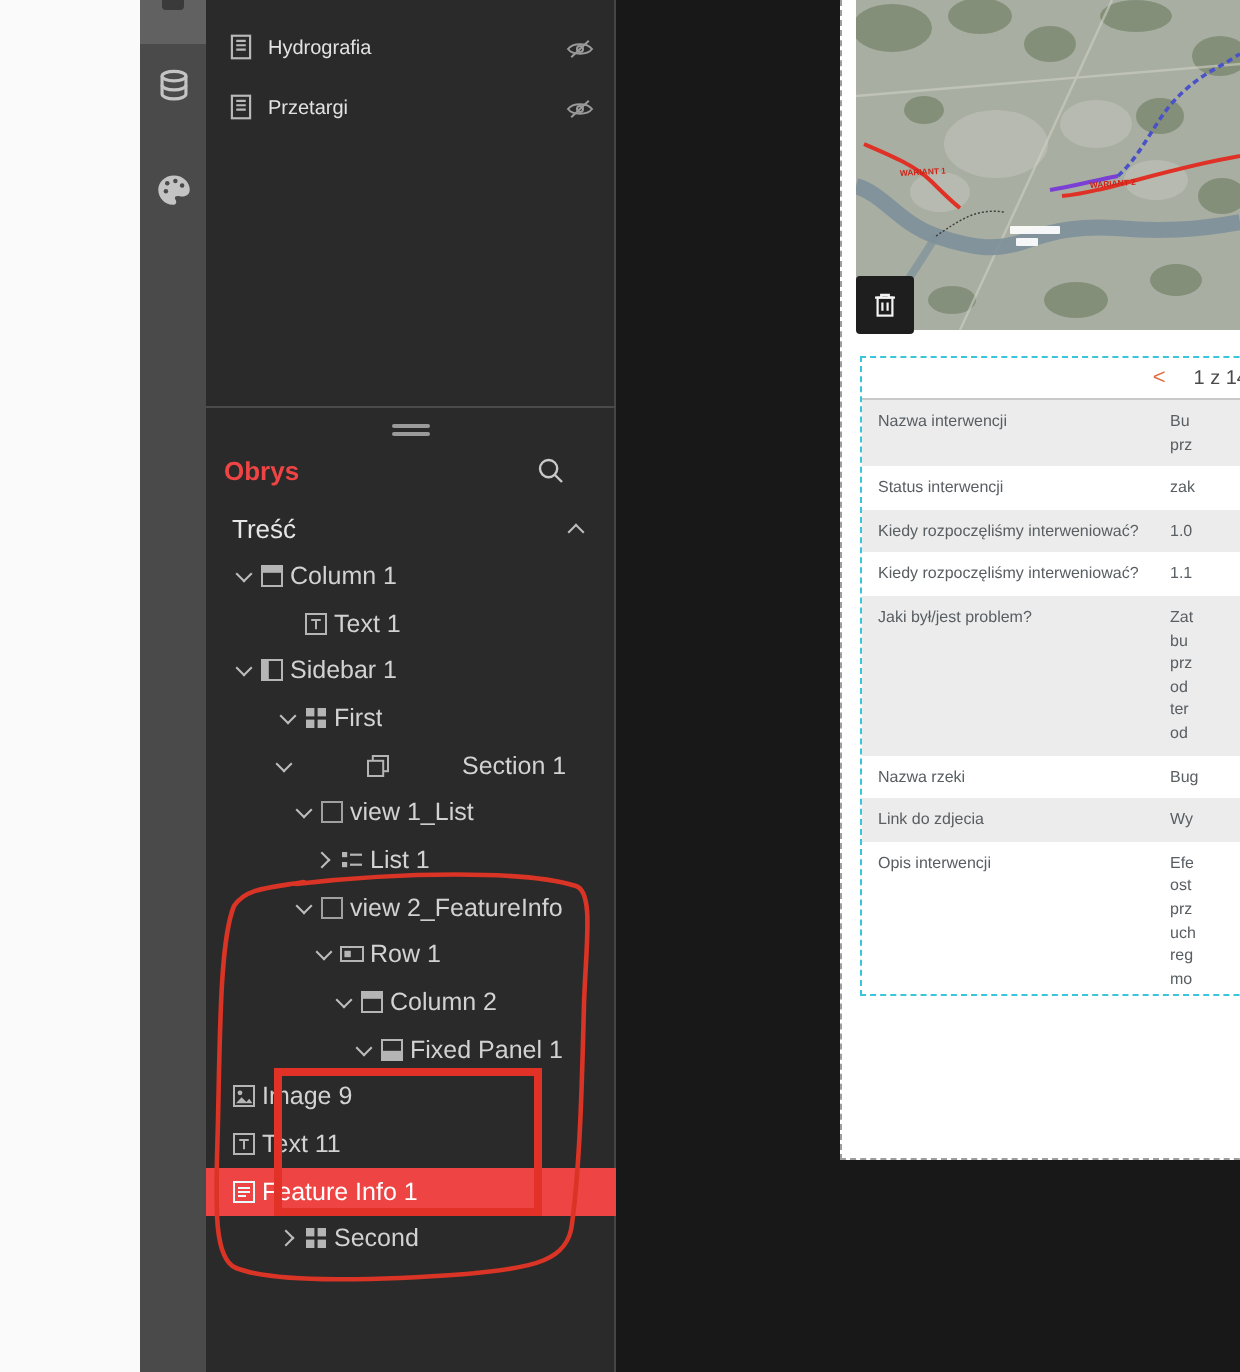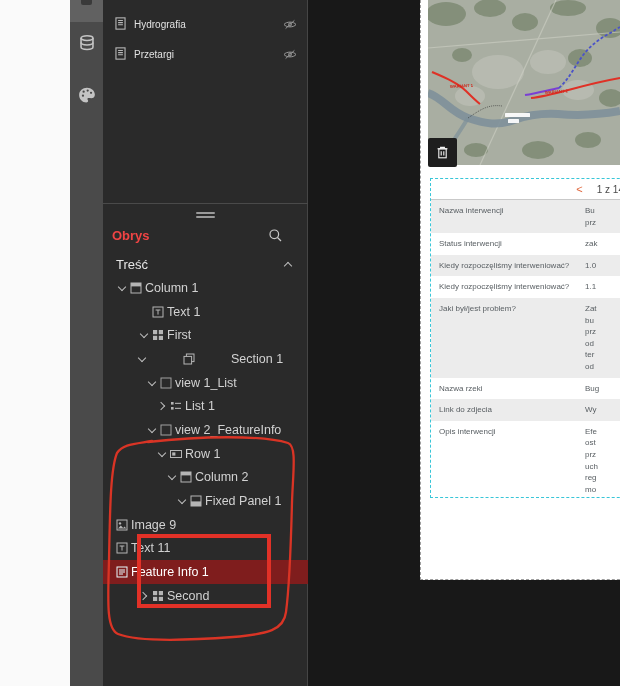--- a/index.html
+++ b/index.html
@@ -27,21 +27,21 @@
   .handle{position:absolute;left:93px;top:212px;width:19px;height:7px;}
   .handle i{display:block;height:2px;background:#9a9a9a;margin-bottom:2px;border-radius:1px;}
   .obrys-row{position:absolute;left:0;top:222px;width:189px;height:26px;display:flex;align-items:center;padding:0 9px;box-sizing:border-box;font-size:13px;font-weight:bold;color:#ef4444;}
   .obrys-row .grow{flex:1;}
   .search{color:#c9c9c9;display:flex;}
   .tresc-row{position:absolute;left:0;top:252px;width:205px;height:24px;display:flex;align-items:center;padding:0 15px 0 13px;box-sizing:border-box;font-size:13px;color:#e6e6e6;}
   .tresc-row .grow{flex:1;}
   
   .tree{position:absolute;left:0;top:276px;width:220px;}
   .trow{display:flex;align-items:center;height:23.7px;gap:3px;font-size:12.5px;color:#d2d2d2;box-sizing:border-box;white-space:nowrap;}
-  .trow.sel{background:#7f1d1d;color:#ffffff;}
+  .trow.sel{background:#ef4444;color:#ffffff;}
   .lvl0{padding-left:14px;} .lvl1{padding-left:36px;} .lvl2{padding-left:34px;gap:36px;}
   .lvl3{padding-left:44px;} .lvl4{padding-left:54px;} .lvl5{padding-left:64px;}
   .lvl6{padding-left:74px;} .lvl7{}
   .chev{width:10px;height:10px;position:relative;flex:none;}
   .chev::after{content:"";position:absolute;left:2px;top:1px;width:5px;height:5px;border-right:1.4px solid #bdbdbd;border-bottom:1.4px solid #bdbdbd;}
   .chev.down::after{transform:rotate(45deg);}
   .chev.right::after{transform:rotate(-45deg);left:1px;top:2px;}
   .chev.none::after{display:none;}
   .ticon{display:flex;flex:none;color:#b5b5b5;}
   .trow.sel .ticon{color:#e8fbff;}
@@ -189,20 +189,30 @@
           <svg width="12" height="12" viewBox="0 0 12 12">
             <g fill="none" stroke="currentColor">
               <rect x="1" y="1" width="10" height="10"></rect>
               <path d="M3.6,4 h4.8 M6,4 v4.6"></path>
             </g>
           </svg>
         </span>
       <span class="tlabel">Text 1</span>
     </div>
 
+    <div class="trow lvl0">
+      <span class="chev down"></span>
+      <span class="ticon">
+          <svg width="12" height="12" viewBox="0 0 12 12">
+            <rect x="1" y="1" width="10" height="10" fill="none" stroke="currentColor"></rect>
+            <rect x="1" y="1" width="3.4" height="10" fill="currentColor"></rect>
+          </svg>
+        </span>
+      <span class="tlabel">Sidebar 1</span>
+    </div>
 
     <div class="trow lvl1">
       <span class="chev down"></span>
       <span class="ticon">
           <svg width="12" height="12" viewBox="0 0 12 12">
             <g fill="currentColor">
               <rect x="1" y="1" width="4.2" height="4.2"></rect>
               <rect x="6.8" y="1" width="4.2" height="4.2"></rect>
               <rect x="1" y="6.8" width="4.2" height="4.2"></rect>
               <rect x="6.8" y="6.8" width="4.2" height="4.2"></rect>

